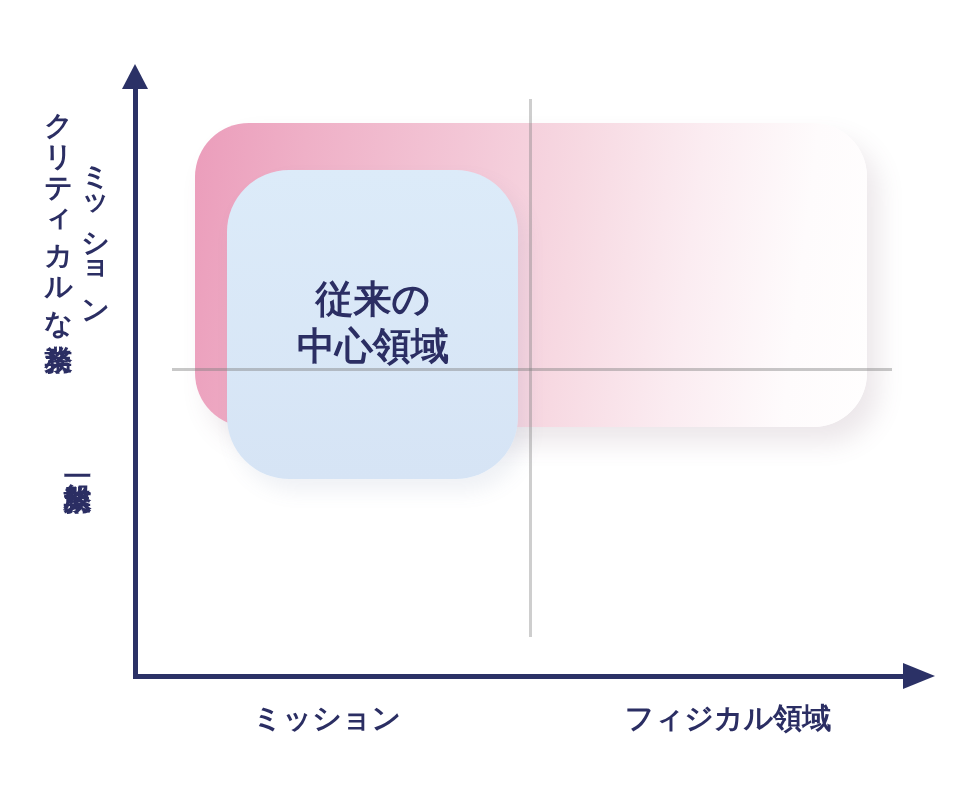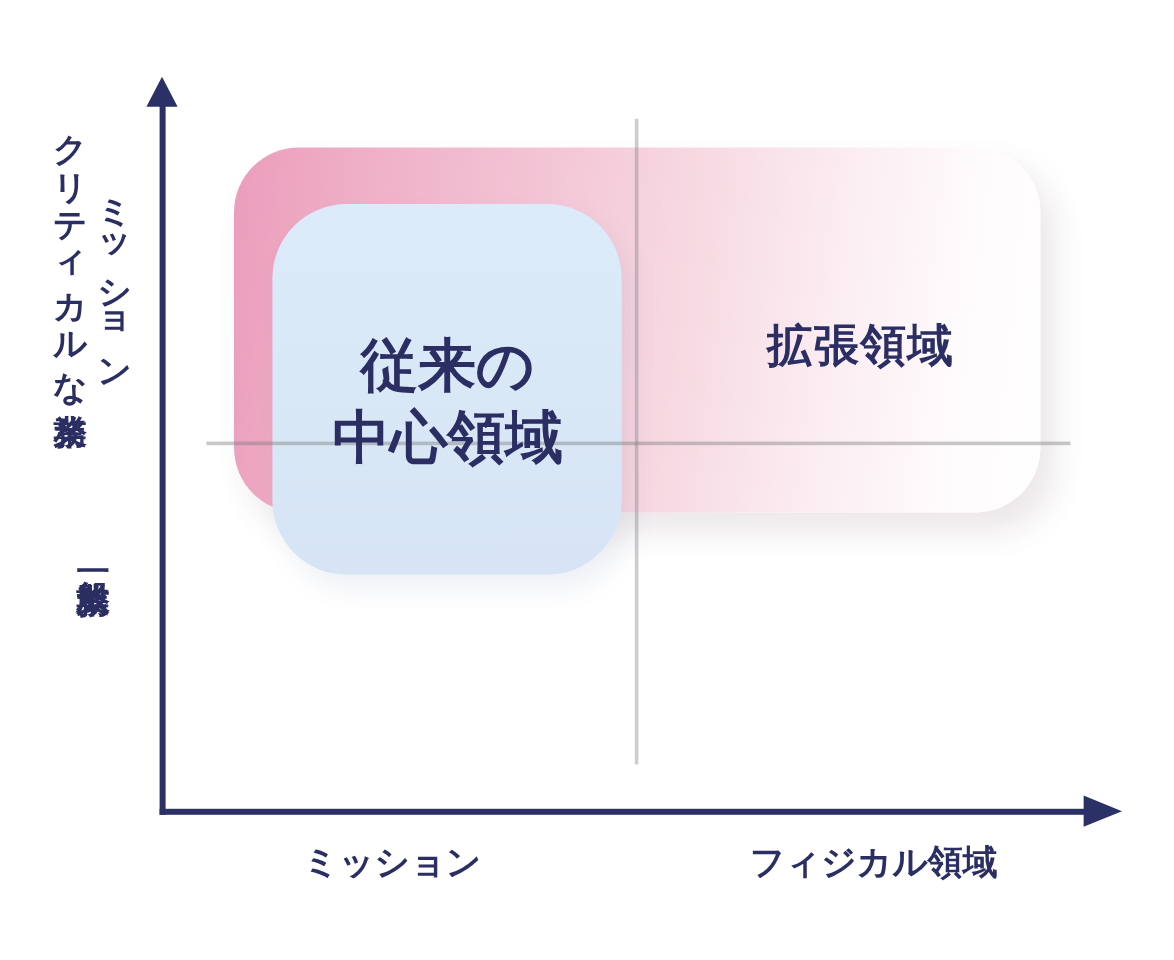--- a/index.html
+++ b/index.html
@@ -112,21 +112,21 @@
   }
   .label-expansion {
     left: 607px; top: 263px;
     width: 220px;
     font-size: 38px;
     letter-spacing: 1px;
   }
   .label-core {
     left: 248px; top: 276px;
     width: 250px;
-    font-size: 48px;
+    font-size: 38px;
     line-height: 1.24;
   }
 </style>
 </head>
 <body>
 
 <div id="stage">
 
   <div class="abs pink-box"></div>
   <div class="abs blue-box"></div>
@@ -139,19 +139,18 @@
   <div class="abs axis-x-line"></div>
   <div class="abs arrow-right"></div>
 
   <div class="abs vlabel ylabel-col1">ミッション</div>
   <div class="abs vlabel ylabel-col2">クリティカルな業務</div>
   <div class="abs vlabel ylabel-bottom">一般業務</div>
 
   <div class="abs xlabel xlabel-left">ミッション</div>
   <div class="abs xlabel xlabel-right">フィジカル領域</div>
 
-  <div class="abs box-label label-expansion">拡張領域</div>
   <div class="abs box-label label-core">
     <span>従来の</span><br>
     <span>中心領域</span>
   </div>
 
 </div>
 
 </body></html>

